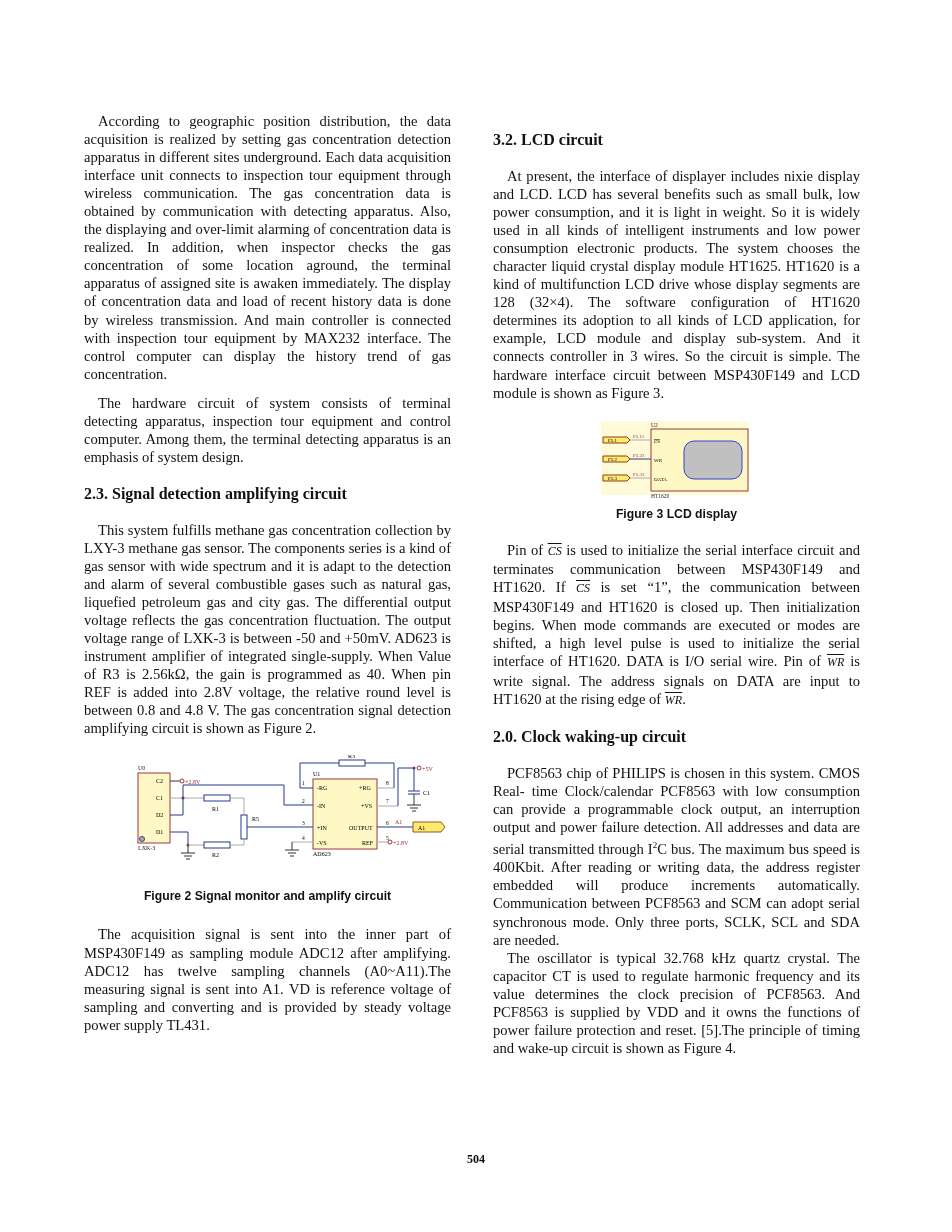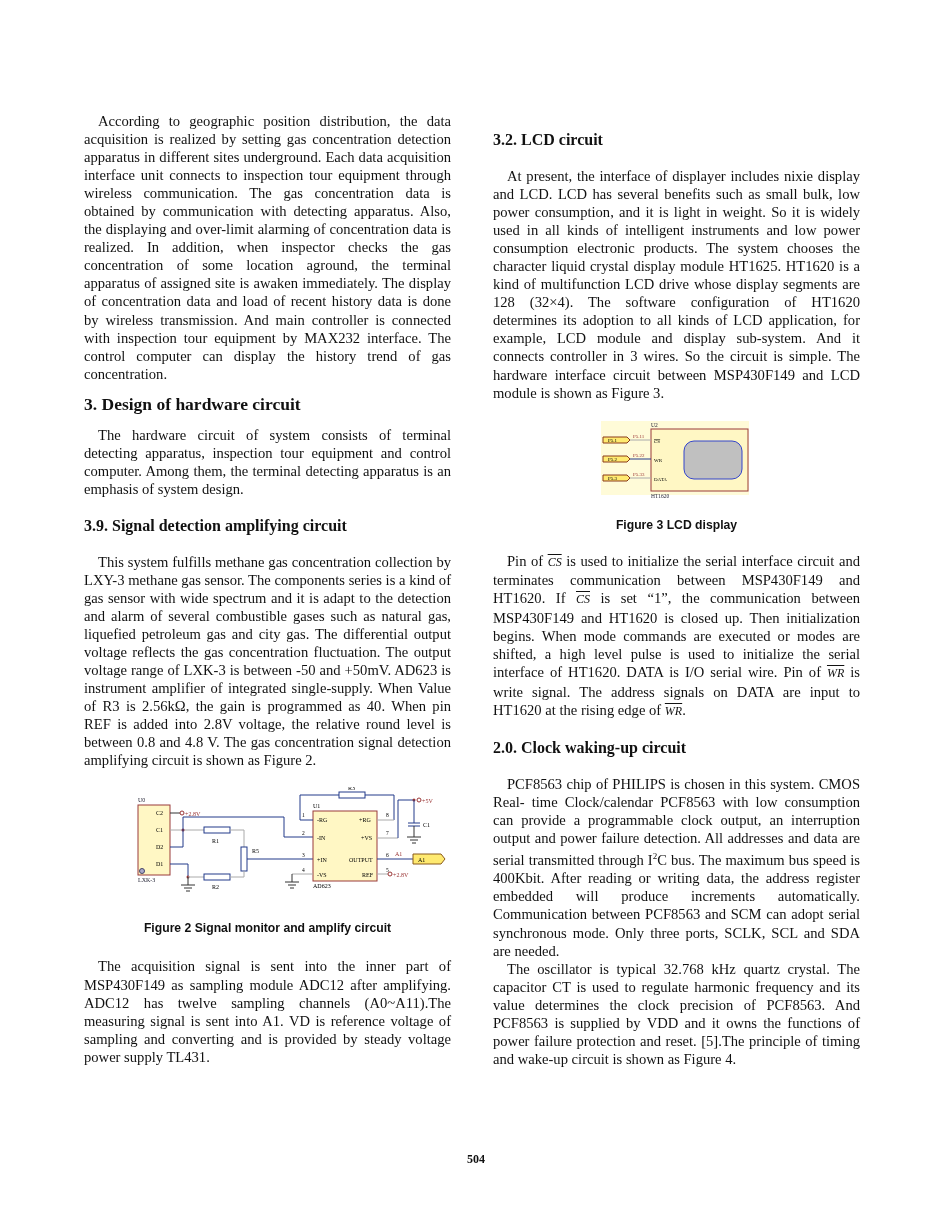--- a/index.html
+++ b/index.html
@@ -16,23 +16,22 @@
   sup { font-size:9px; }
   .fig { position:relative; }
   .pagenum { position:absolute; left:0; width:952px; top:1152px; text-align:center; font-weight:bold; font-size:12px; font-family:"Liberation Serif",serif; }
   svg text { font-family:"Liberation Serif",serif; }
 </style>
 </head>
 <body>
 
 <div class="col" id="col-left">
   <p class="body">According to geographic position distribution, the data acquisition is realized by setting gas concentration detection apparatus in different sites underground. Each data acquisition interface unit connects to inspection tour equipment through wireless communication. The gas concentration data is obtained by communication with detecting apparatus. Also, the displaying and over-limit alarming of concentration data is realized. In addition, when inspector checks the gas concentration of some location aground, the terminal apparatus of assigned site is awaken immediately. The display of concentration data and load of recent history data is done by wireless transmission. And main controller is connected with inspection tour equipment by MAX232 interface. The control computer can display the history trend of gas concentration.</p>
-  <h2 class="sec" style="margin-top:10px;">3. Design of hardware circuit</h2>
   <p class="body" style="margin-top:11px;">The hardware circuit of system consists of terminal detecting apparatus, inspection tour equipment and control computer. Among them, the terminal detecting apparatus is an emphasis of system design.</p>
-  <h3 class="sub" style="margin-top:18px;">3.9. Signal detection amplifying circuit</h3>
+  <h3 class="sub" style="margin-top:18px;">2.3. Signal detection amplifying circuit</h3>
   <p class="body" style="margin-top:17px;">This system fulfills methane gas concentration collection by LXY-3 methane gas sensor. The components series is a kind of gas sensor with wide spectrum and it is adapt to the detection and alarm of several combustible gases such as natural gas, liquefied petroleum gas and city gas. The differential output voltage reflects the gas concentration fluctuation. The output voltage range of LXK-3 is between -50 and +50mV. AD623 is instrument amplifier of integrated single-supply. When Value of R3 is 2.56kΩ, the gain is programmed as 40. When pin REF is added into 2.8V voltage, the relative round level is between 0.8 and 4.8 V. The gas concentration signal detection amplifying circuit is shown as Figure 2.</p>
 
   <div class="fig" style="margin-top:18px; height:114px;">
     <svg width="367" height="114" viewBox="0 0 367 114">
 
       <rect x="54" y="18" width="32" height="70" fill="#fff7c4" stroke="#9a3b3b" stroke-width="1"></rect>
       <text x="54" y="15" font-size="6" fill="#223">U0</text>
       <text x="54" y="95" font-size="6" fill="#223">LXK-3</text>
       <circle cx="58" cy="84" r="2.5" fill="#aac" stroke="#446"></circle>
       <text x="72" y="28" font-size="6">C2</text>
@@ -174,21 +173,21 @@
       <line x1="137" y1="40" x2="158" y2="40" stroke="#223a8a"></line>
       <line x1="137" y1="59" x2="158" y2="59" stroke="#aaa"></line>
       <text x="140" y="19" font-size="5" fill="#933">P5.11</text>
       <text x="140" y="38" font-size="5" fill="#933">P5.22</text>
       <text x="140" y="57" font-size="5" fill="#933">P5.33</text>
       <text x="161" y="24" font-size="5" text-decoration="overline">CS</text>
       <text x="161" y="43" font-size="5">WR</text>
       <text x="161" y="62" font-size="5">DATA</text>
     </svg>
   </div>
-  <div class="caption" style="margin-top:19px;">Figure 3  LCD display</div>
+  <div class="caption" style="margin-top:8px;">Figure 3  LCD display</div>
 
   <p class="body" style="margin-top:20px; line-height:18.3px;"><span>Pin of </span><span class="ovl">CS</span><span> is used to initialize the serial interface circuit and terminates communication between MSP430F149 and HT1620. If </span><span class="ovl">CS</span><span> is set “1”, the communication between MSP430F149 and HT1620 is closed up. Then initialization begins. When mode commands are executed or modes are shifted, a high level pulse is used to initialize the serial interface of HT1620. DATA is I/O serial wire. Pin of </span><span class="ovl">WR</span><span> is write signal. The address signals on DATA are input to HT1620 at the rising edge of </span><span class="ovl">WR</span><span>.</span></p>
 
   <h3 class="sub" style="margin-top:18px;">2.0. Clock waking-up circuit</h3>
   <p class="body" style="margin-top:17px;"><span>PCF8563 chip of PHILIPS is chosen in this system. CMOS Real- time Clock/calendar PCF8563 with low consumption can provide a programmable clock output, an interruption output and power failure detection. All addresses and data are serial transmitted through I</span><sup>2</sup><span>C bus. The maximum bus speed is 400Kbit. After reading or writing data, the address register embedded will produce increments automatically. Communication between PCF8563 and SCM can adopt serial synchronous mode. Only three ports, SCLK, SCL and SDA are needed.</span></p>
   <p class="body">The oscillator is typical 32.768 kHz quartz crystal. The capacitor CT is used to regulate harmonic frequency and its value determines the clock precision of PCF8563. And PCF8563 is supplied by VDD and it owns the functions of power failure protection and reset. [5].The principle of timing and wake-up circuit is shown as Figure 4.</p>
 </div>
 
 <div class="pagenum">504</div>
 

